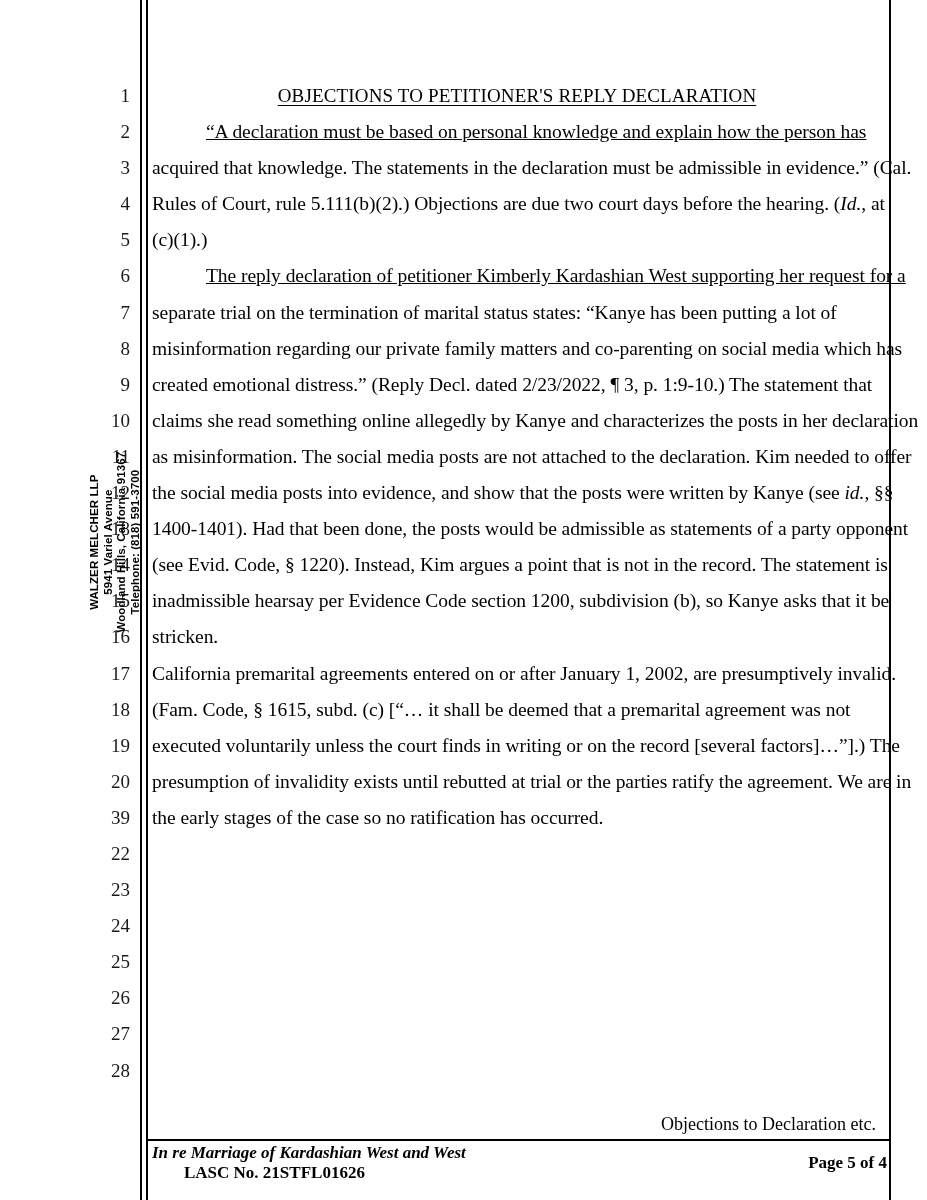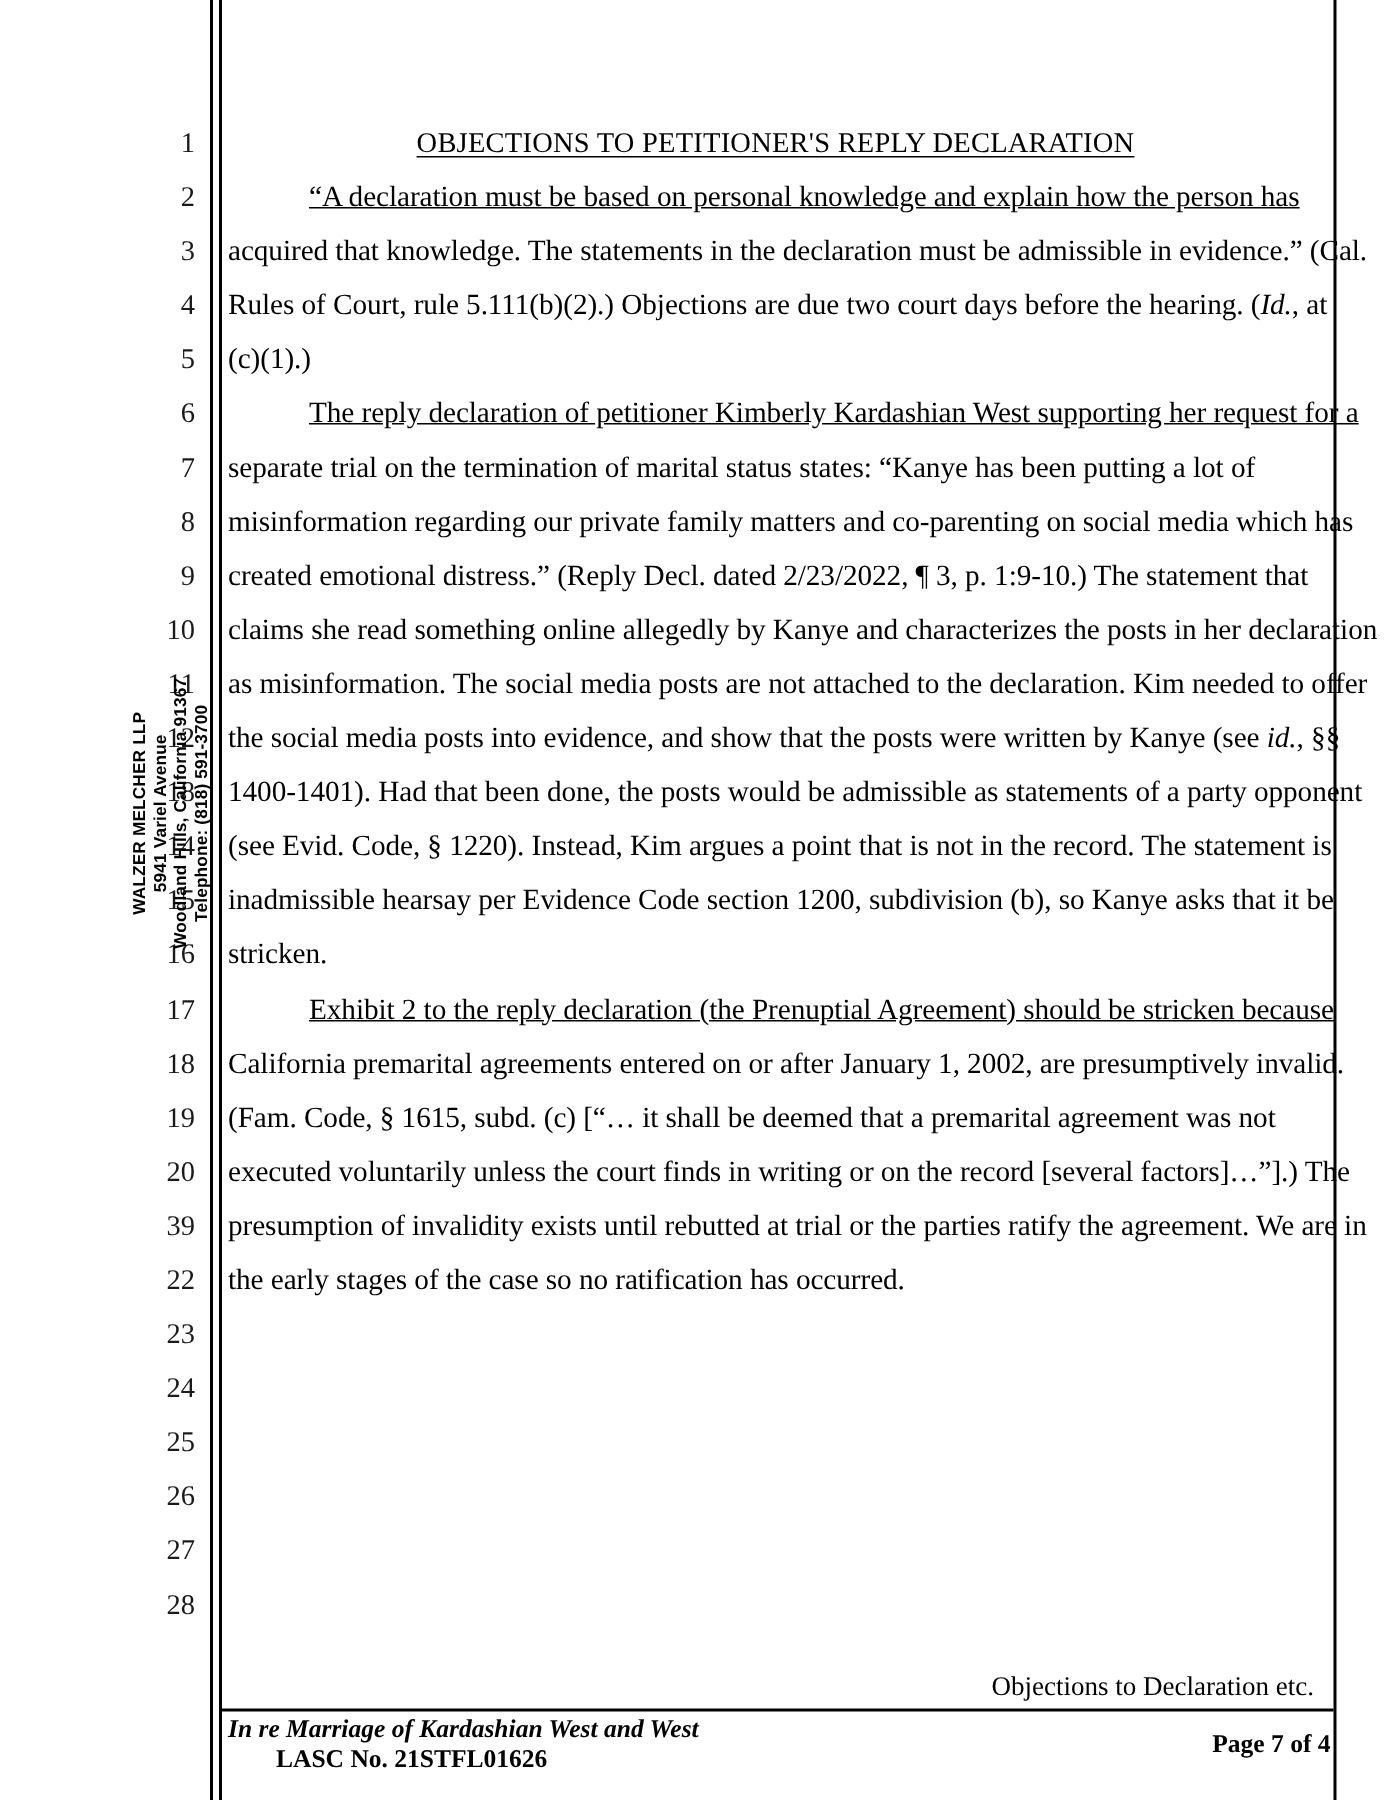--- a/index.html
+++ b/index.html
@@ -203,32 +203,31 @@
         <div class="tline">separate trial on the termination of marital status states: “Kanye has been putting a lot of</div>
         <div class="tline">misinformation regarding our private family matters and co-parenting on social media which has</div>
         <div class="tline">created emotional distress.” (Reply Decl. dated 2/23/2022, ¶ 3, p. 1:9-10.) The statement that</div>
         <div class="tline">claims she read something online allegedly by Kanye and characterizes the posts in her declaration</div>
         <div class="tline">as misinformation. The social media posts are not attached to the declaration. Kim needed to offer</div>
         <div class="tline">the social media posts into evidence, and show that the posts were written by Kanye (see <i>id.</i>, §§</div>
         <div class="tline">1400-1401). Had that been done, the posts would be admissible as statements of a party opponent</div>
         <div class="tline">(see Evid. Code, § 1220). Instead, Kim argues a point that is not in the record. The statement is</div>
         <div class="tline">inadmissible hearsay per Evidence Code section 1200, subdivision (b), so Kanye asks that it be</div>
         <div class="tline">stricken.</div>
-        <div class="tline indent">Exhibit 2 to the reply declaration (the Prenuptial Agreement) should be stricken because</div>
         <div class="tline">California premarital agreements entered on or after January 1, 2002, are presumptively invalid.</div>
         <div class="tline">(Fam. Code, § 1615, subd. (c) [“… it shall be deemed that a premarital agreement was not</div>
         <div class="tline">executed voluntarily unless the court finds in writing or on the record [several factors]…”].) The</div>
         <div class="tline">presumption of invalidity exists until rebutted at trial or the parties ratify the agreement. We are in</div>
         <div class="tline">the early stages of the case so no ratification has occurred.</div>
       </div>
   </div>
 
   <div class="footer-caption">Objections to Declaration etc.</div>
   <div class="footer-sep"></div>
   <div class="footer-row">
     <div class="footer-left">
       <div class="case-name">In re Marriage of Kardashian West and West</div>
       <div class="case-no">LASC No. 21STFL01626</div>
     </div>
-    <div class="footer-page">Page 7 of 4</div>
+    <div class="footer-page">Page 5 of 4</div>
   </div>
 
 </div>
 
 </body></html>

